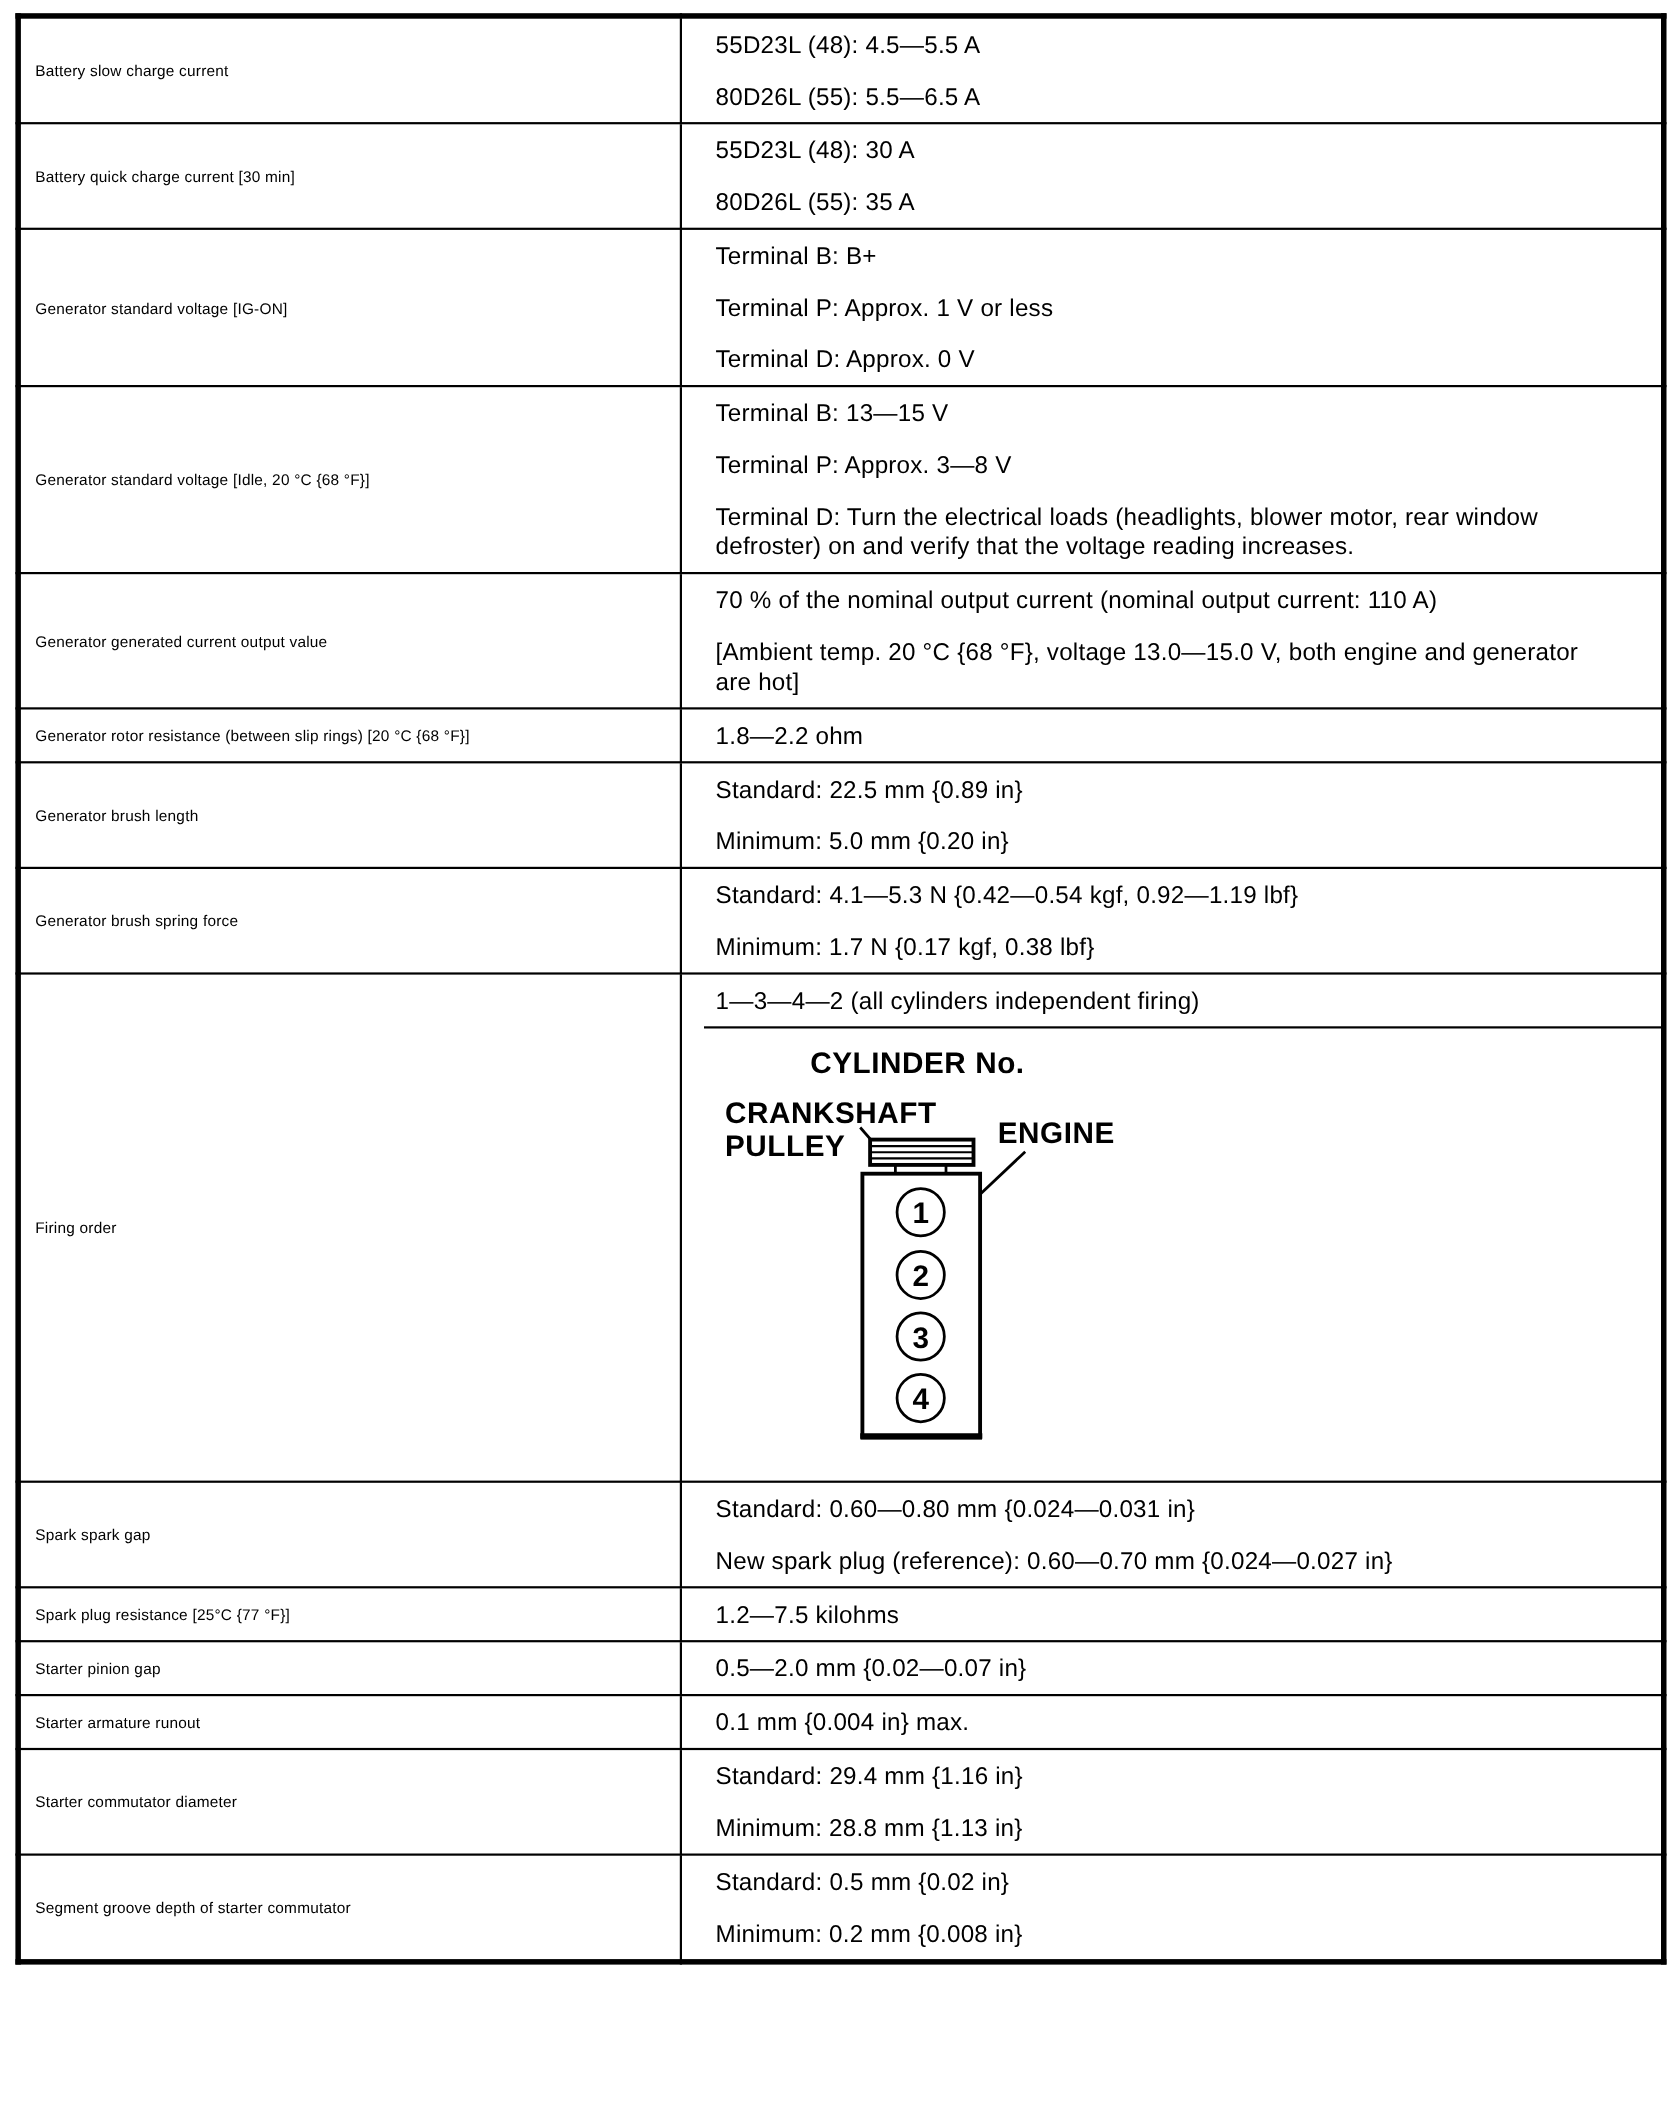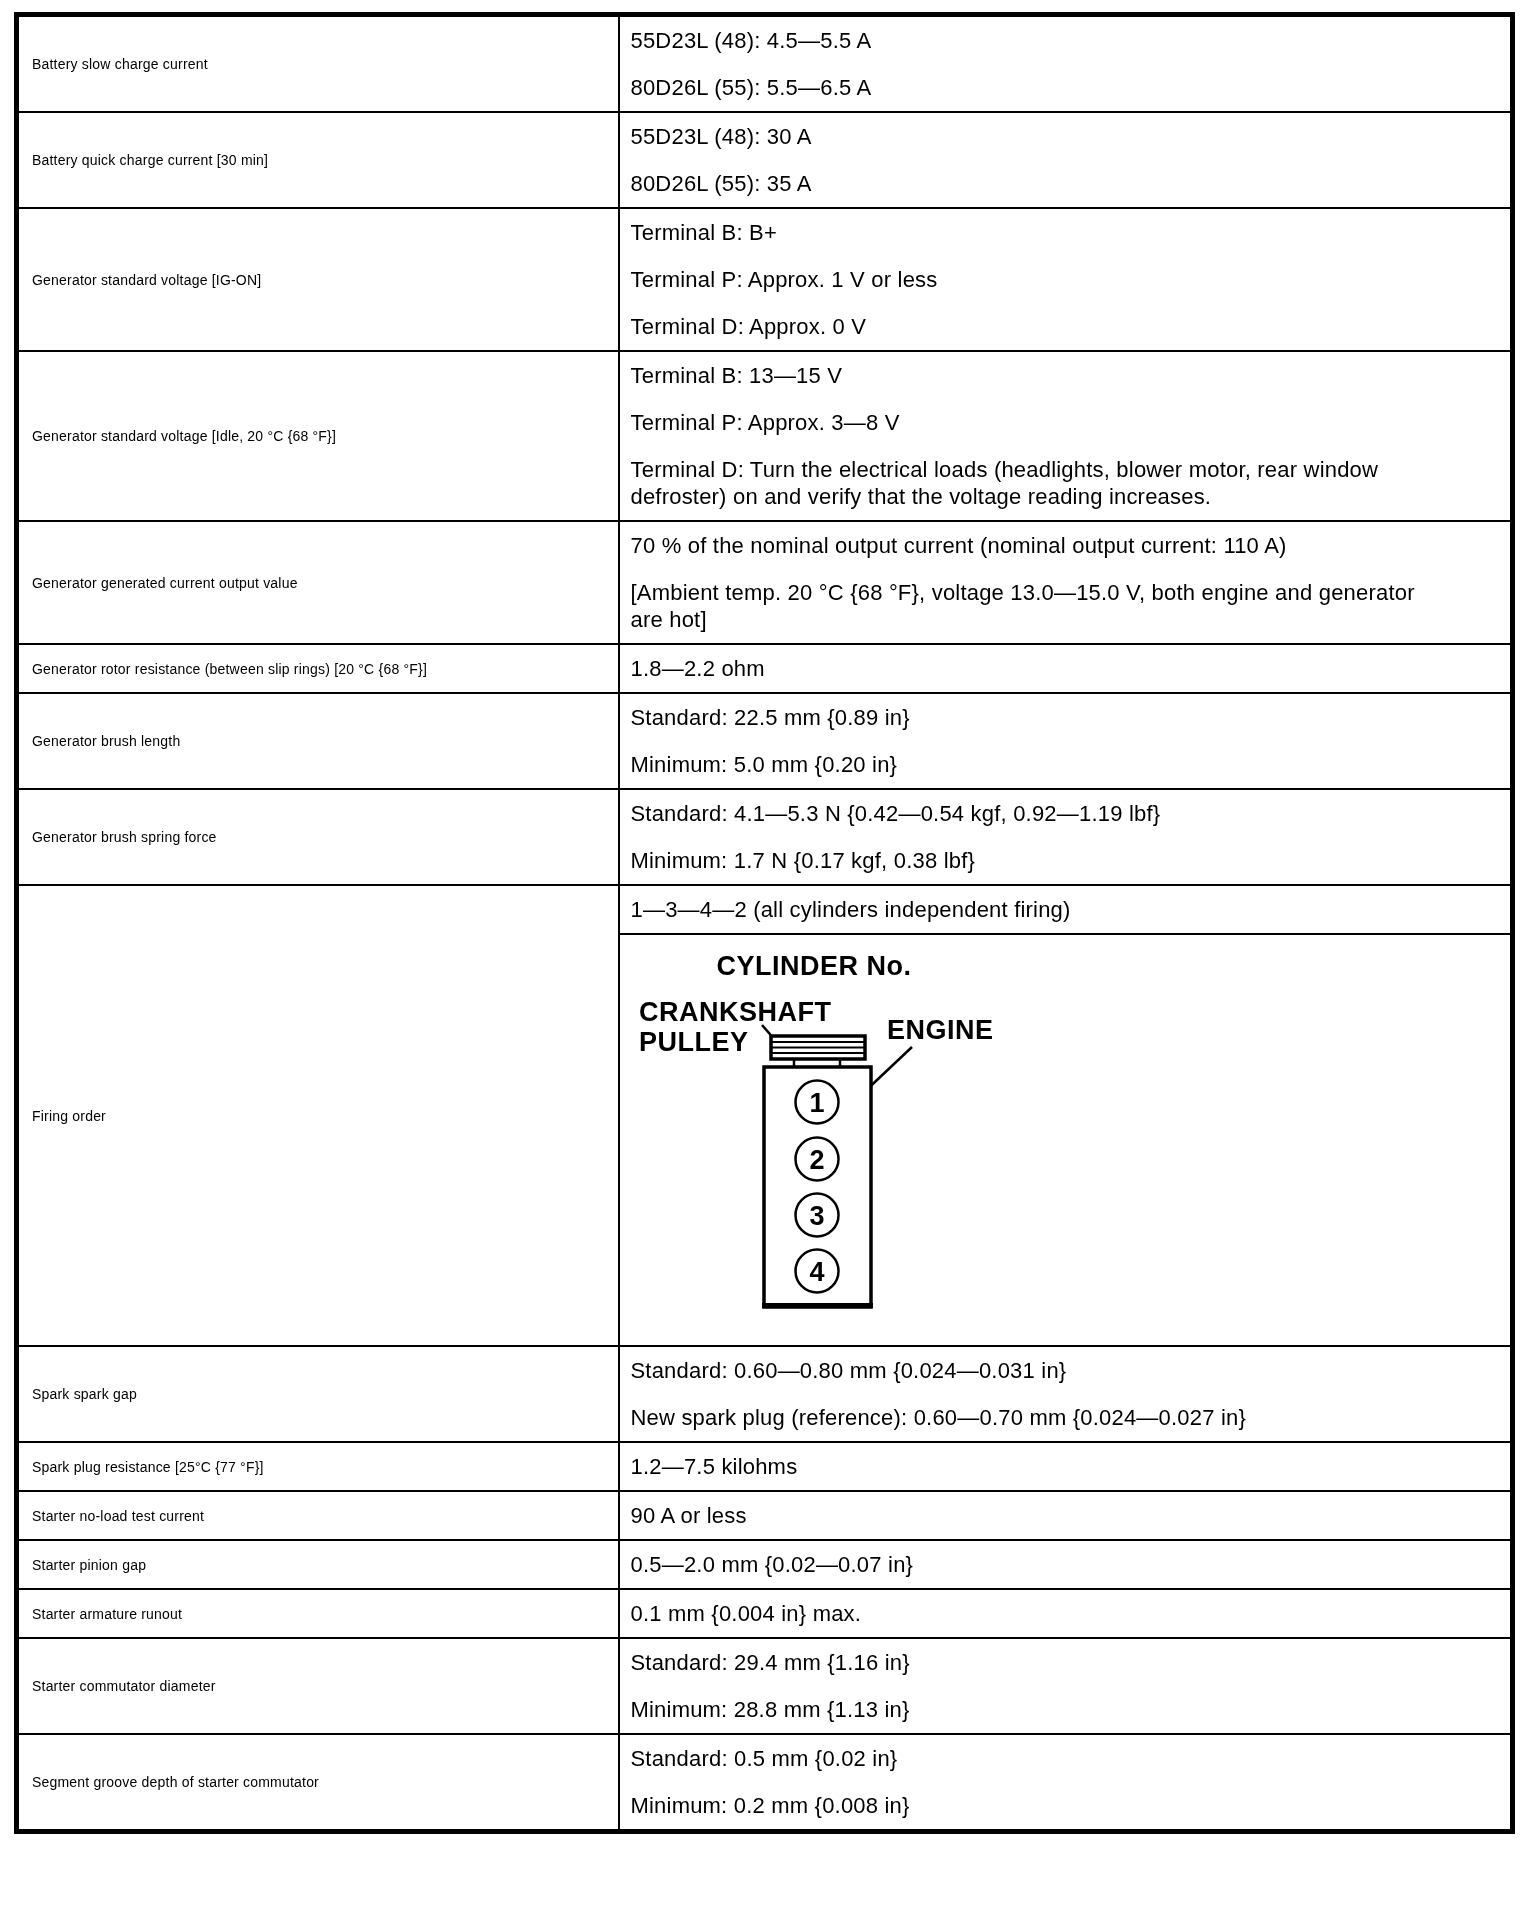--- a/index.html
+++ b/index.html
@@ -30,20 +30,21 @@
     padding: 0;
   }
   .lcell {
     padding: 7px 10px 7px 13px;
     font-size: 14px;
     line-height: 28px;
     letter-spacing: 0.2px;
   }
   .vcell {
     padding: 0 10px 0 11px;
+    margin-left: 20px;
   }
   .vline {
     font-size: 22px;
     line-height: 27px;
     padding: 10px 0;
     max-width: 820px;
     letter-spacing: 0.2px;
   }
   .sub-divider {
     border-top: 2px solid #000000;
@@ -240,30 +241,20 @@
             <div class="lcell">Spark plug resistance [25°C {77 °F}]</div>
           </td>
           <td>
             <div class="vcell">
               <div class="vline">1.2—7.5 kilohms</div>
             </div>
           </td>
         </tr>
         <tr>
           <td>
-            <div class="lcell">Starter no-load test current</div>
-          </td>
-          <td>
-            <div class="vcell">
-              <div class="vline">90 A or less</div>
-            </div>
-          </td>
-        </tr>
-        <tr>
-          <td>
             <div class="lcell">Starter pinion gap</div>
           </td>
           <td>
             <div class="vcell">
               <div class="vline">0.5—2.0 mm {0.02—0.07 in}</div>
             </div>
           </td>
         </tr>
         <tr>
           <td>

